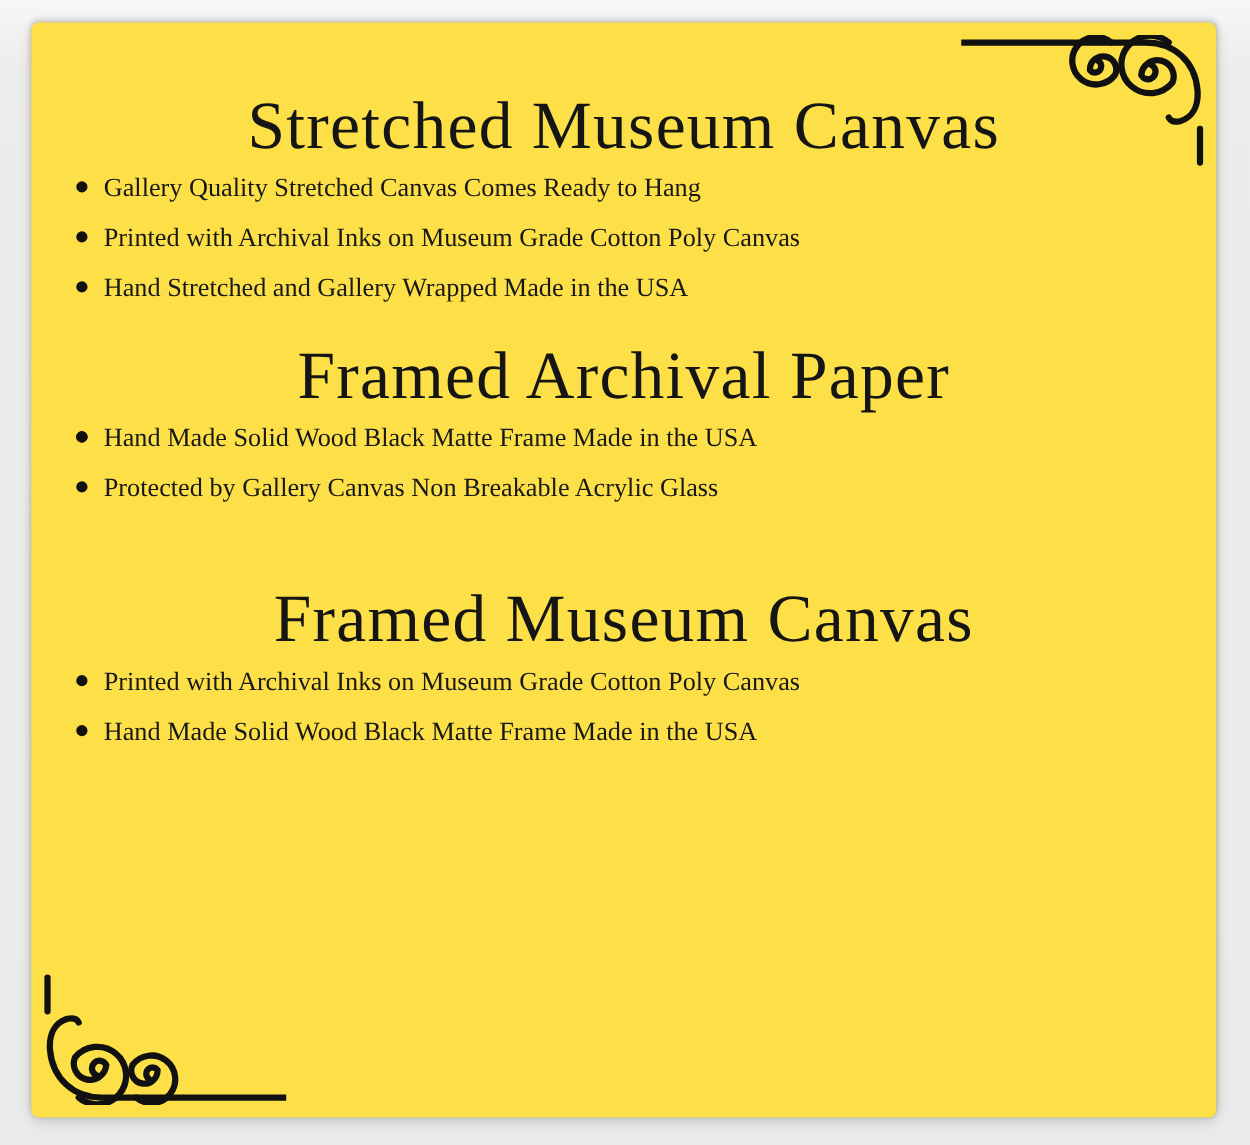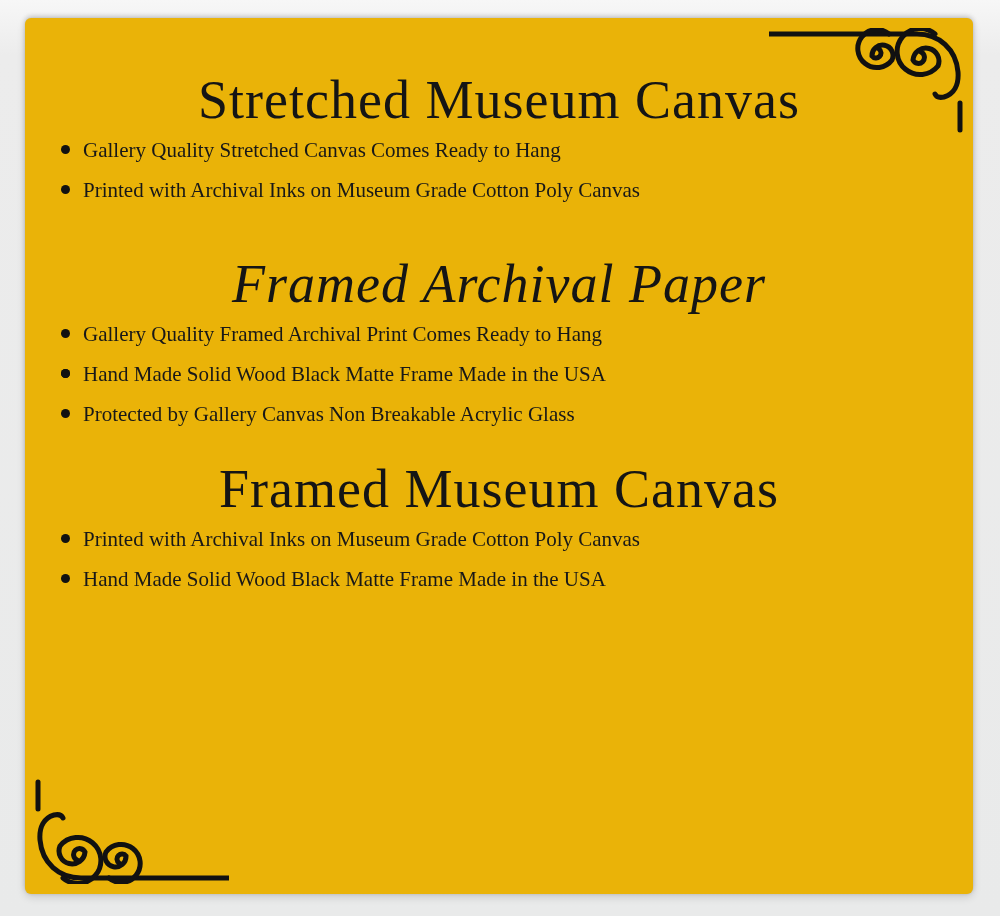--- a/index.html
+++ b/index.html
@@ -13,37 +13,37 @@
     background: linear-gradient(180deg, #f7f7f7 0%, #ececec 6%, #e9eaea 100%);
     font-family: "Liberation Serif", "DejaVu Serif", serif;
     overflow: hidden;
   }
   .card {
     position: absolute;
     left: 25px;
     top: 18px;
     width: 948px;
     height: 876px;
-    background: #eab308;
+    background: #fde047;
     border-radius: 6px;
     box-shadow: 0 -2px 5px rgba(0,0,0,0.16), 0 3px 9px rgba(0,0,0,0.14), 0 0 2px rgba(0,0,0,0.08);
   }
   .section-title {
     margin: 0;
     text-align: center;
     font-size: 54px;
     line-height: 60px;
     font-weight: normal;
     letter-spacing: 1px;
     color: #151515;
     white-space: nowrap;
   }
   .title-1 { margin-top: 52px; }
-  .title-2 { margin-top: 44px; font-style: italic; }
-  .title-3 { margin-top: 25px; }
+  .title-2 { margin-top: 20px; }
+  .title-3 { margin-top: 55px; }
   ul.bullets {
     list-style: none;
     margin: 0;
     padding: 0 0 0 36px;
   }
   .list-1 { margin-top: 16px; }
   .list-2 { margin-top: 15px; }
   .list-3 { margin-top: 14px; }
   ul.bullets li {
     position: relative;
@@ -99,25 +99,26 @@
     <path d="M 0 6 H 148 C 170 6 187 21 189 44 C 190 57 185 66 175 69 Q 168 70.5 166 66"></path>
     <path d="M 191 75 V 102"></path>
     <path d="M 166 6 A 23 23 0 1 0 169 38 A 13 13 0 1 0 144 32 A 6 6 0 1 0 152 24"></path>
     <path d="M 120 6 A 19 19 0 1 0 123 32 A 10.5 10.5 0 1 0 103 28 A 5 5 0 1 0 110 21"></path>
   </svg>
 
   <h1 class="section-title title-1">Stretched Museum Canvas</h1>
   <ul class="bullets list-1">
     <li><span class="bullet-dot"></span><span>Gallery Quality Stretched Canvas Comes Ready to Hang</span></li>
     <li><span class="bullet-dot"></span><span>Printed with Archival Inks on Museum Grade Cotton Poly Canvas</span></li>
+    <li><span class="bullet-dot"></span><span>Hand Stretched and Gallery Wrapped Made in the USA</span></li>
   </ul>
 
   <h1 class="section-title title-2">Framed Archival Paper</h1>
   <ul class="bullets list-2">
-    <li><span class="bullet-dot"></span><span>Gallery Quality Framed Archival Print Comes Ready to Hang</span></li>
+    <li><span class="bullet-dot"></span></li>
     <li><span class="bullet-dot"></span></li>
     <li><span class="bullet-dot"></span><span>Hand Made Solid Wood Black Matte Frame Made in the USA</span></li>
     <li><span class="bullet-dot"></span><span>Protected by Gallery Canvas Non Breakable Acrylic Glass</span></li>
   </ul>
 
   <h1 class="section-title title-3">Framed Museum Canvas</h1>
   <ul class="bullets list-3">
     <li><span class="bullet-dot"></span><span>Printed with Archival Inks on Museum Grade Cotton Poly Canvas</span></li>
     <li><span class="bullet-dot"></span><span>Hand Made Solid Wood Black Matte Frame Made in the USA</span></li>
   </ul>

